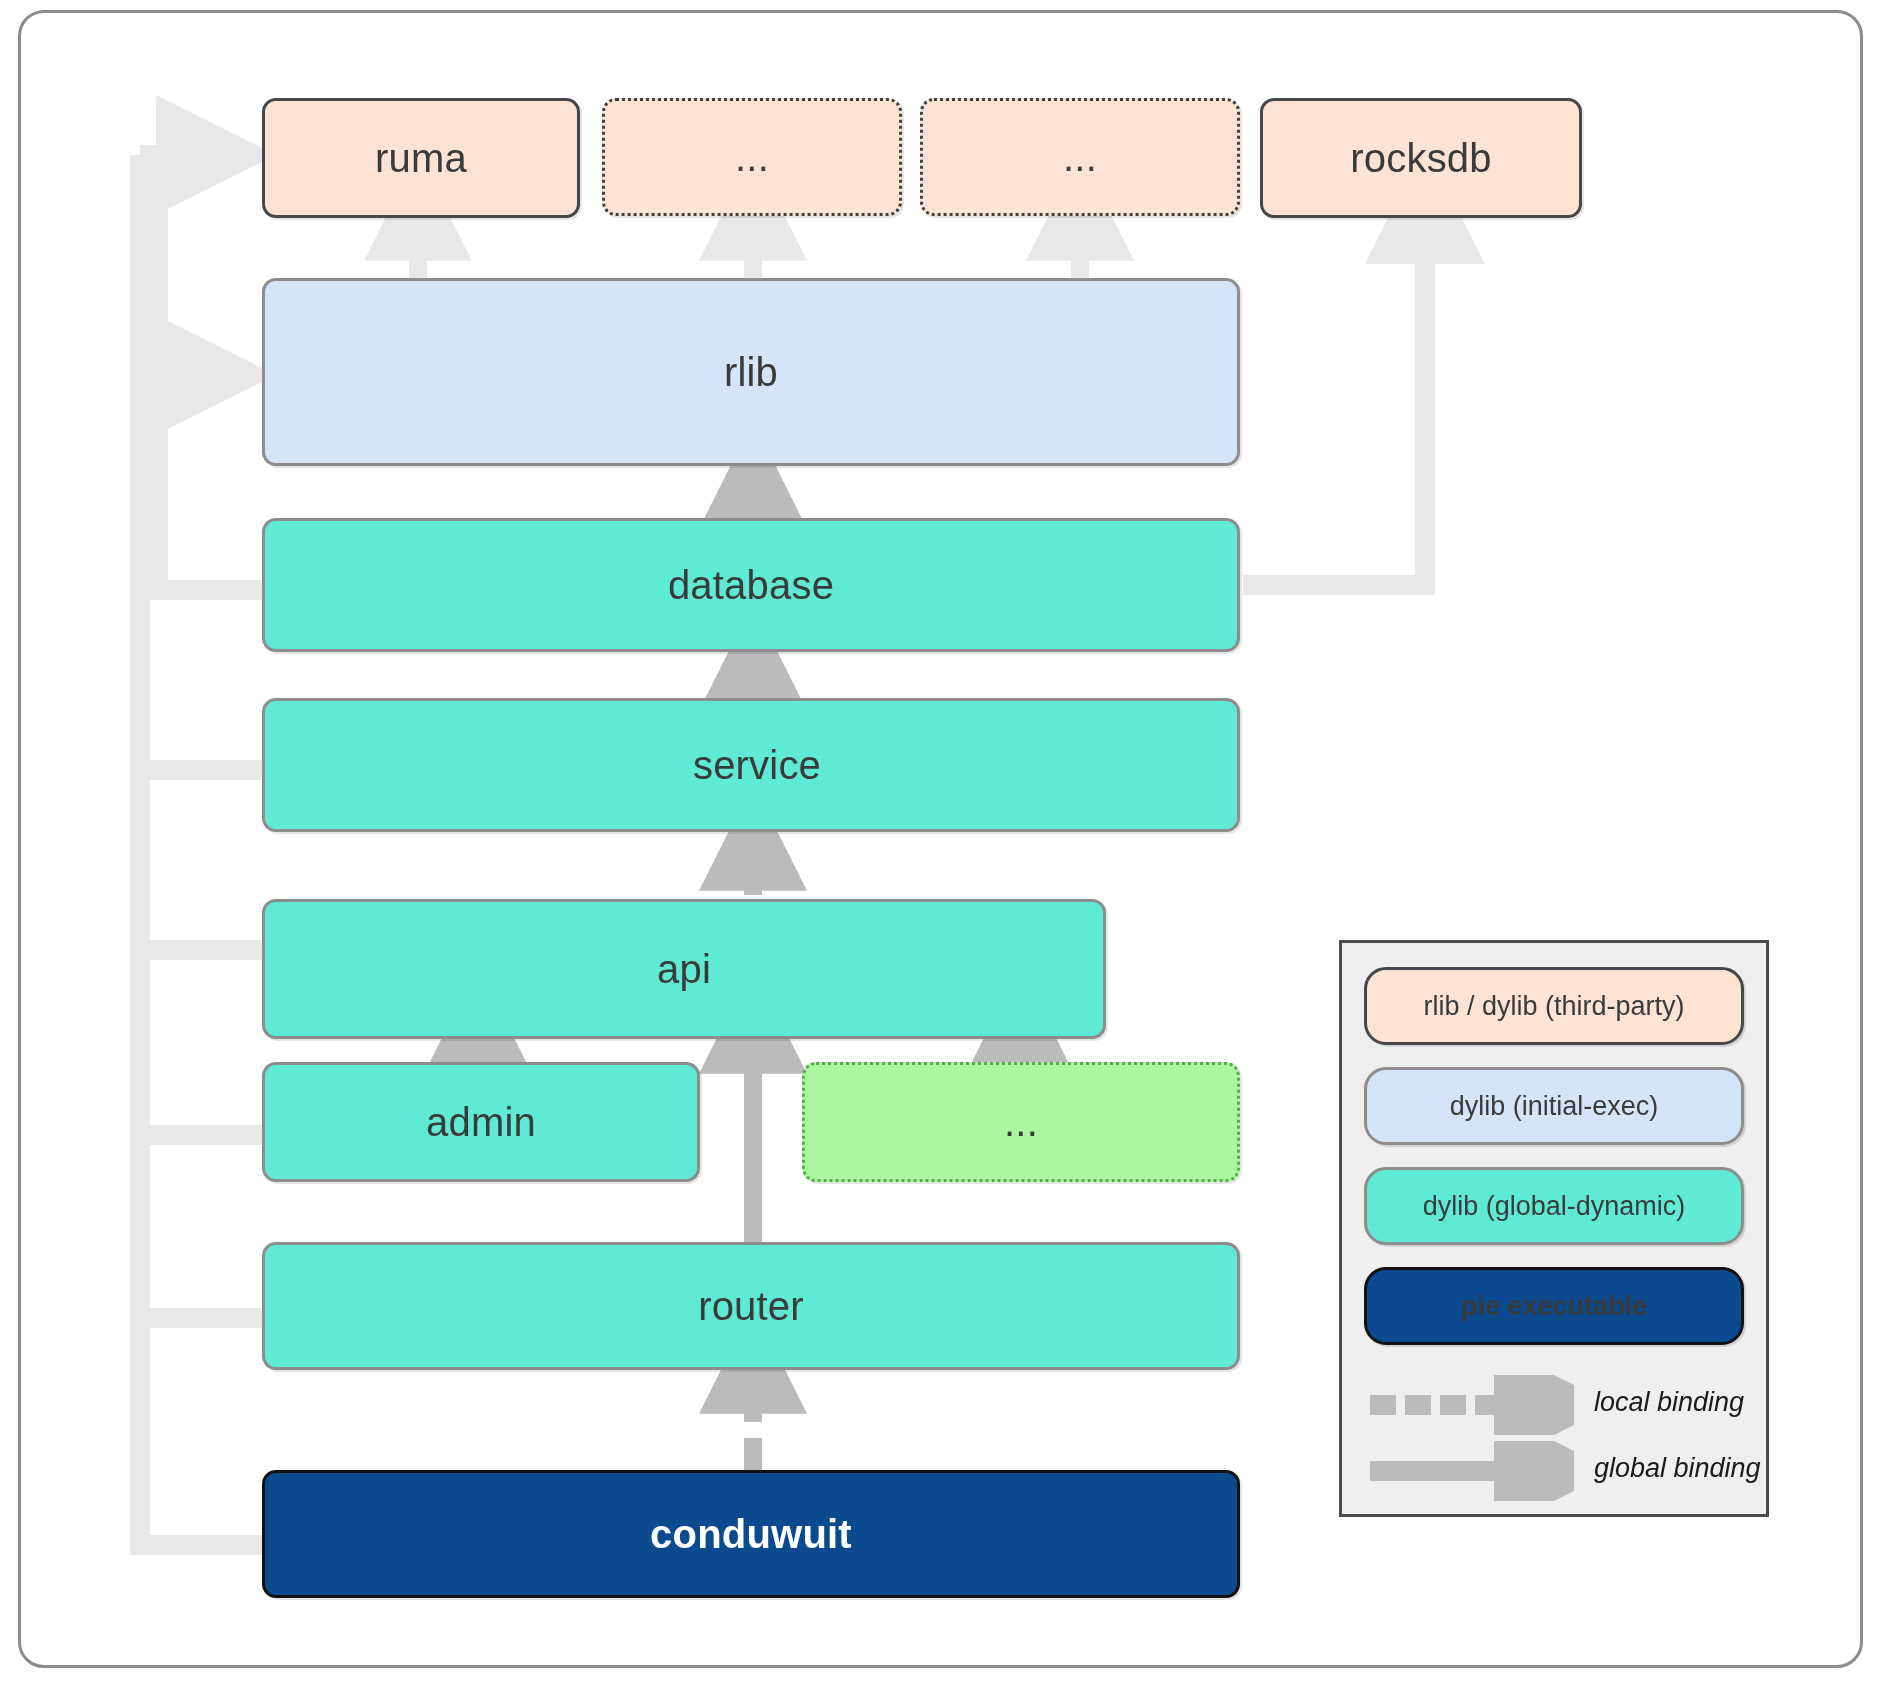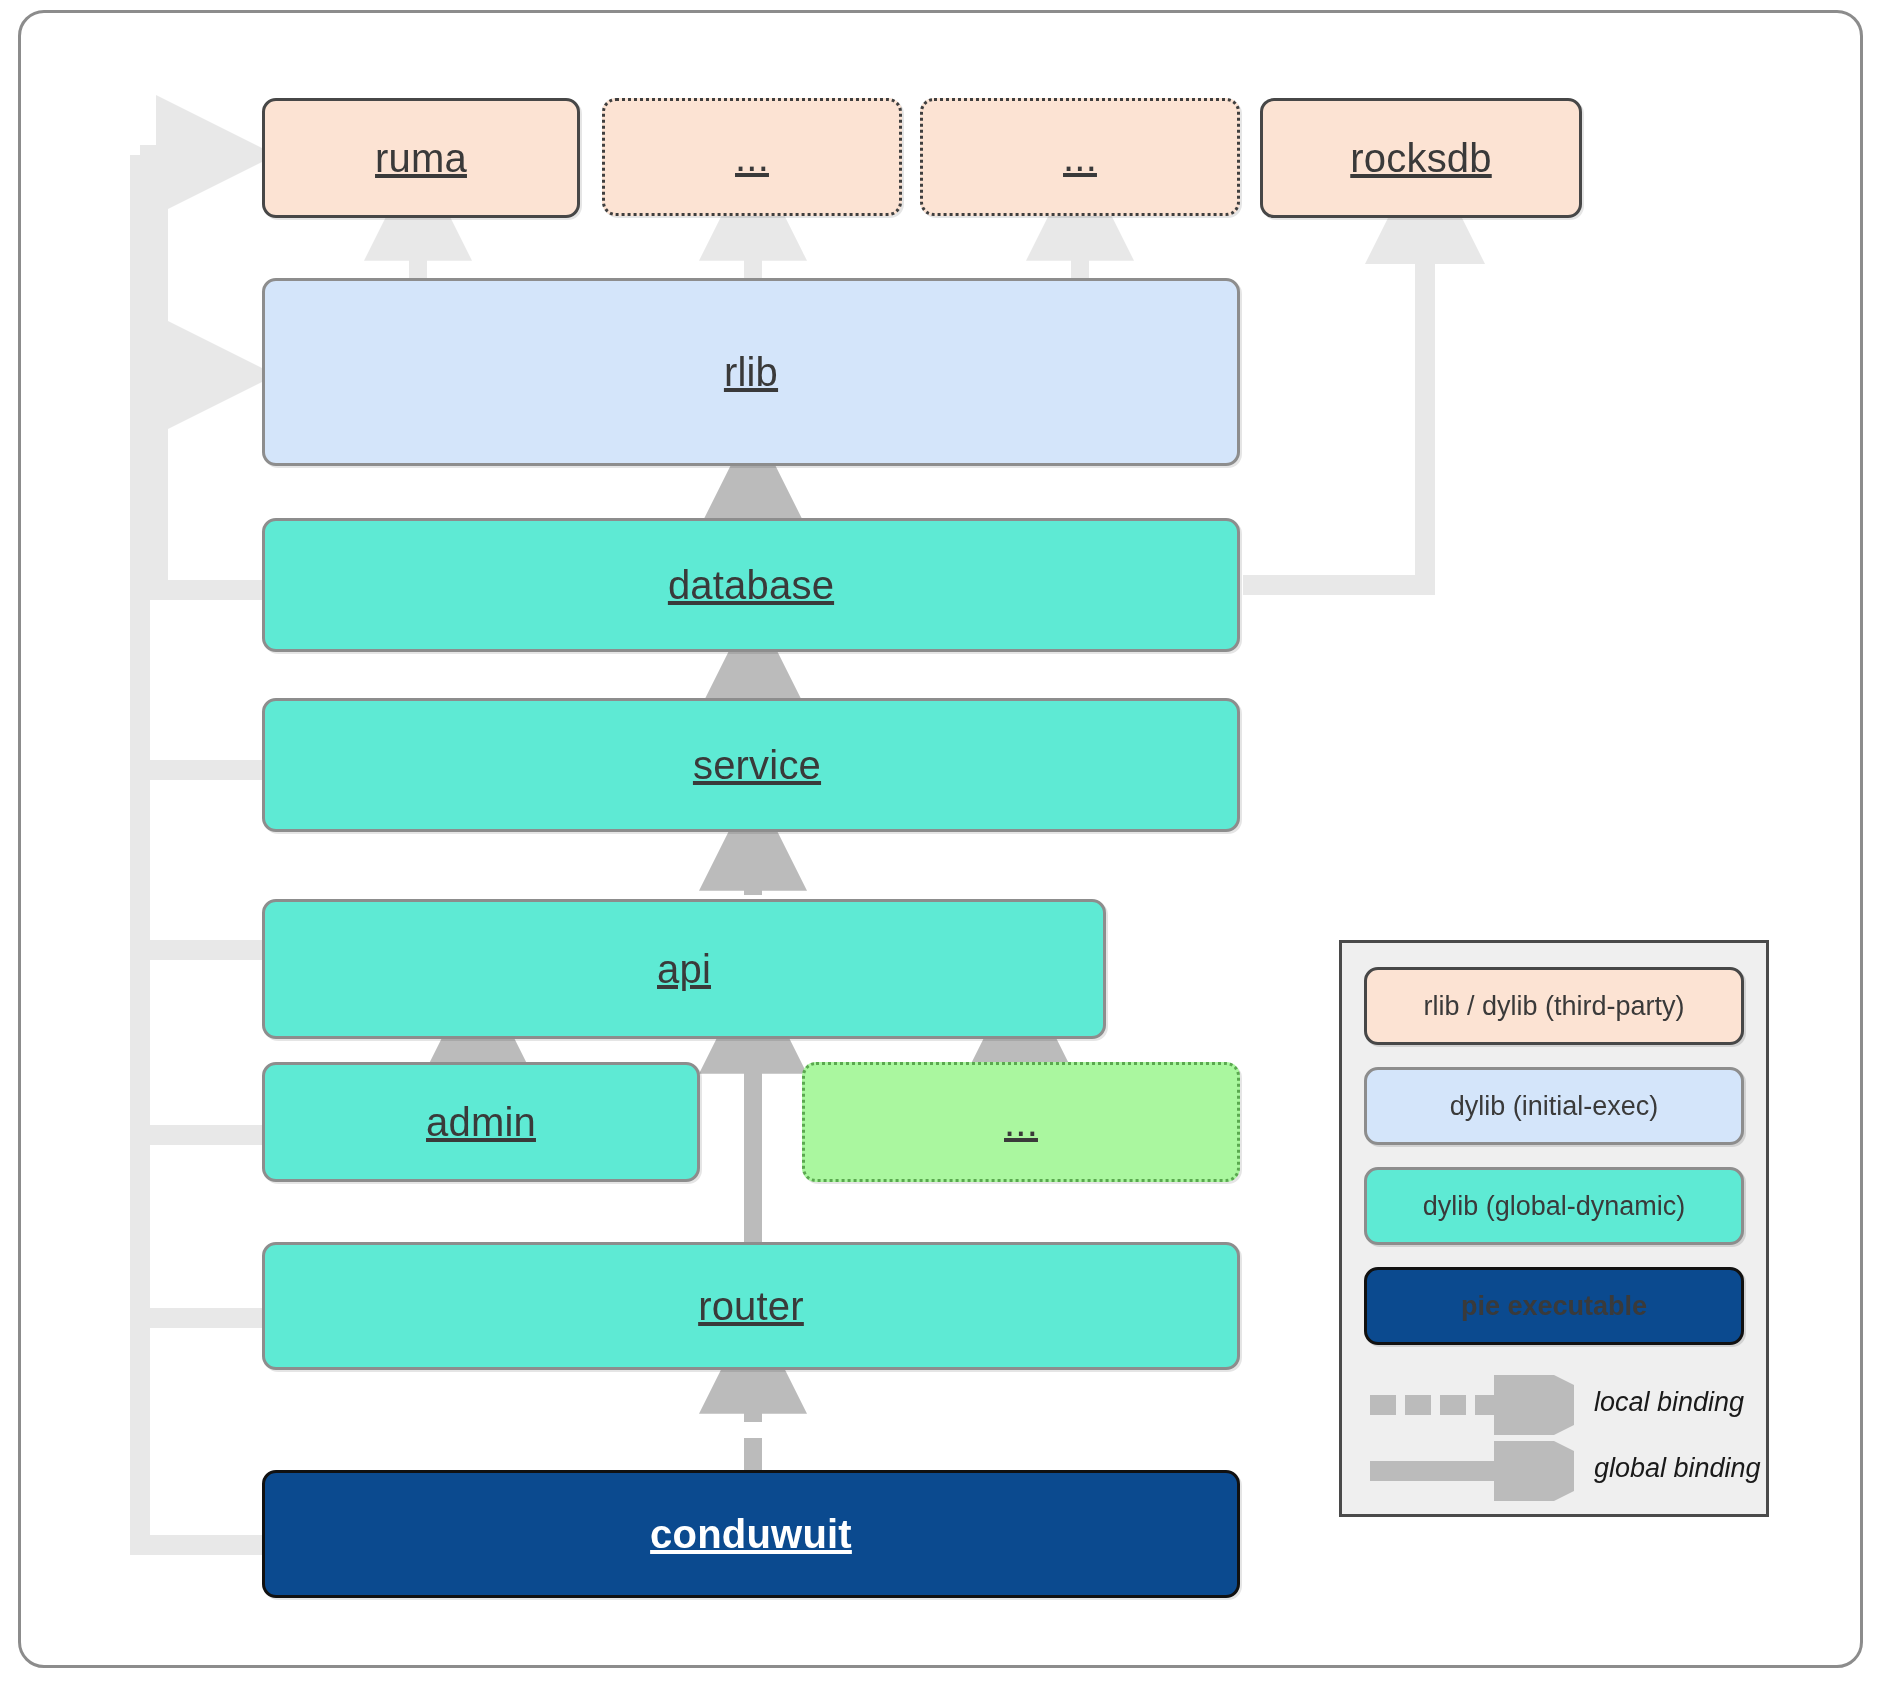--- a/index.html
+++ b/index.html
@@ -19,37 +19,36 @@
 
   svg.wires{position:absolute;left:0;top:0;width:1883px;height:1683px;pointer-events:none;}
 
   .node{
     position:absolute;box-sizing:border-box;
     display:flex;align-items:center;justify-content:center;
     border-radius:14px;
     font-size:40px;color:#3a3a3a;
     letter-spacing:.2px;
     box-shadow:2px 2px 0 rgba(0,0,0,.10);
-    text-decoration:underline;
   }
   .n-third   {background:#FCE3D3;border:3px solid #474747;}
   .n-third-d {background:#FCE3D3;border:3px dotted #3f3f3f;}
   .n-ie      {background:#D4E5FA;border:3px solid #8d8d8d;}
   .n-gd      {background:#5eead4;border:3px solid #8d8d8d;}
   .n-gd-l    {background:#AAF79F;border:3px dotted #5aa84f;}
   .n-pie     {background:#0B4A8F;border:3px solid #111;color:#ffffff;font-weight:bold;}
 
   .legend{
     position:absolute;left:1339px;top:940px;width:430px;height:577px;
     background:#EFEFEF;border:3px solid #4a4a4a;box-sizing:border-box;
   }
   .legend .sw{
     position:absolute;left:22px;width:380px;height:78px;
     display:flex;align-items:center;justify-content:center;
-    border-radius:14px;font-size:27px;color:#3a3a3a;
+    border-radius:22px;font-size:27px;color:#3a3a3a;
     box-shadow:2px 2px 0 rgba(0,0,0,.12);
     box-sizing:border-box;
   }
   .legend .sw.n-pie{font-weight:bold;}
   .lgrow{position:absolute;left:22px;width:390px;height:60px;font-style:italic;}
   .lgrow .lbl{
     position:absolute;left:230px;top:12px;
     font-size:27px;color:#1a1a1a;white-space:nowrap;
   }
 </style>

